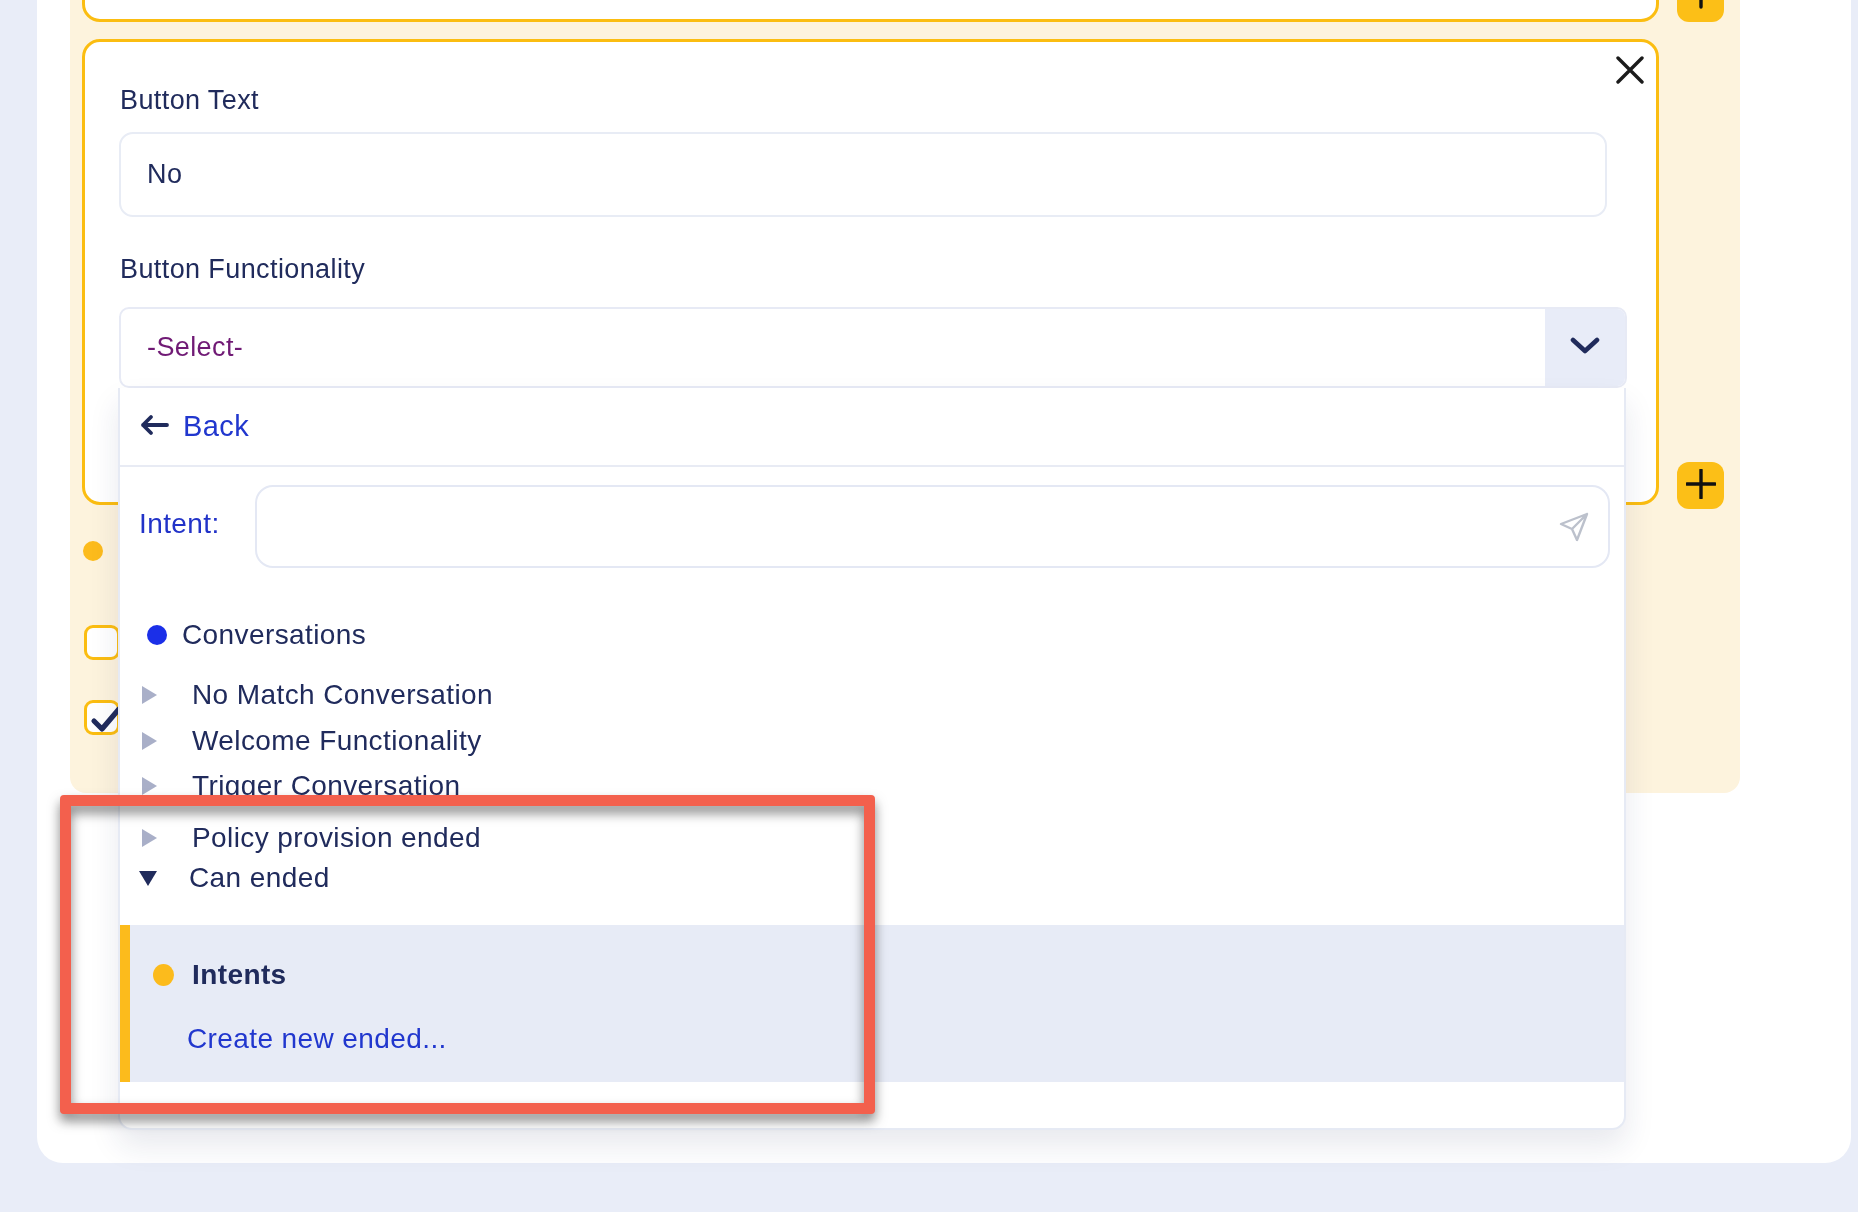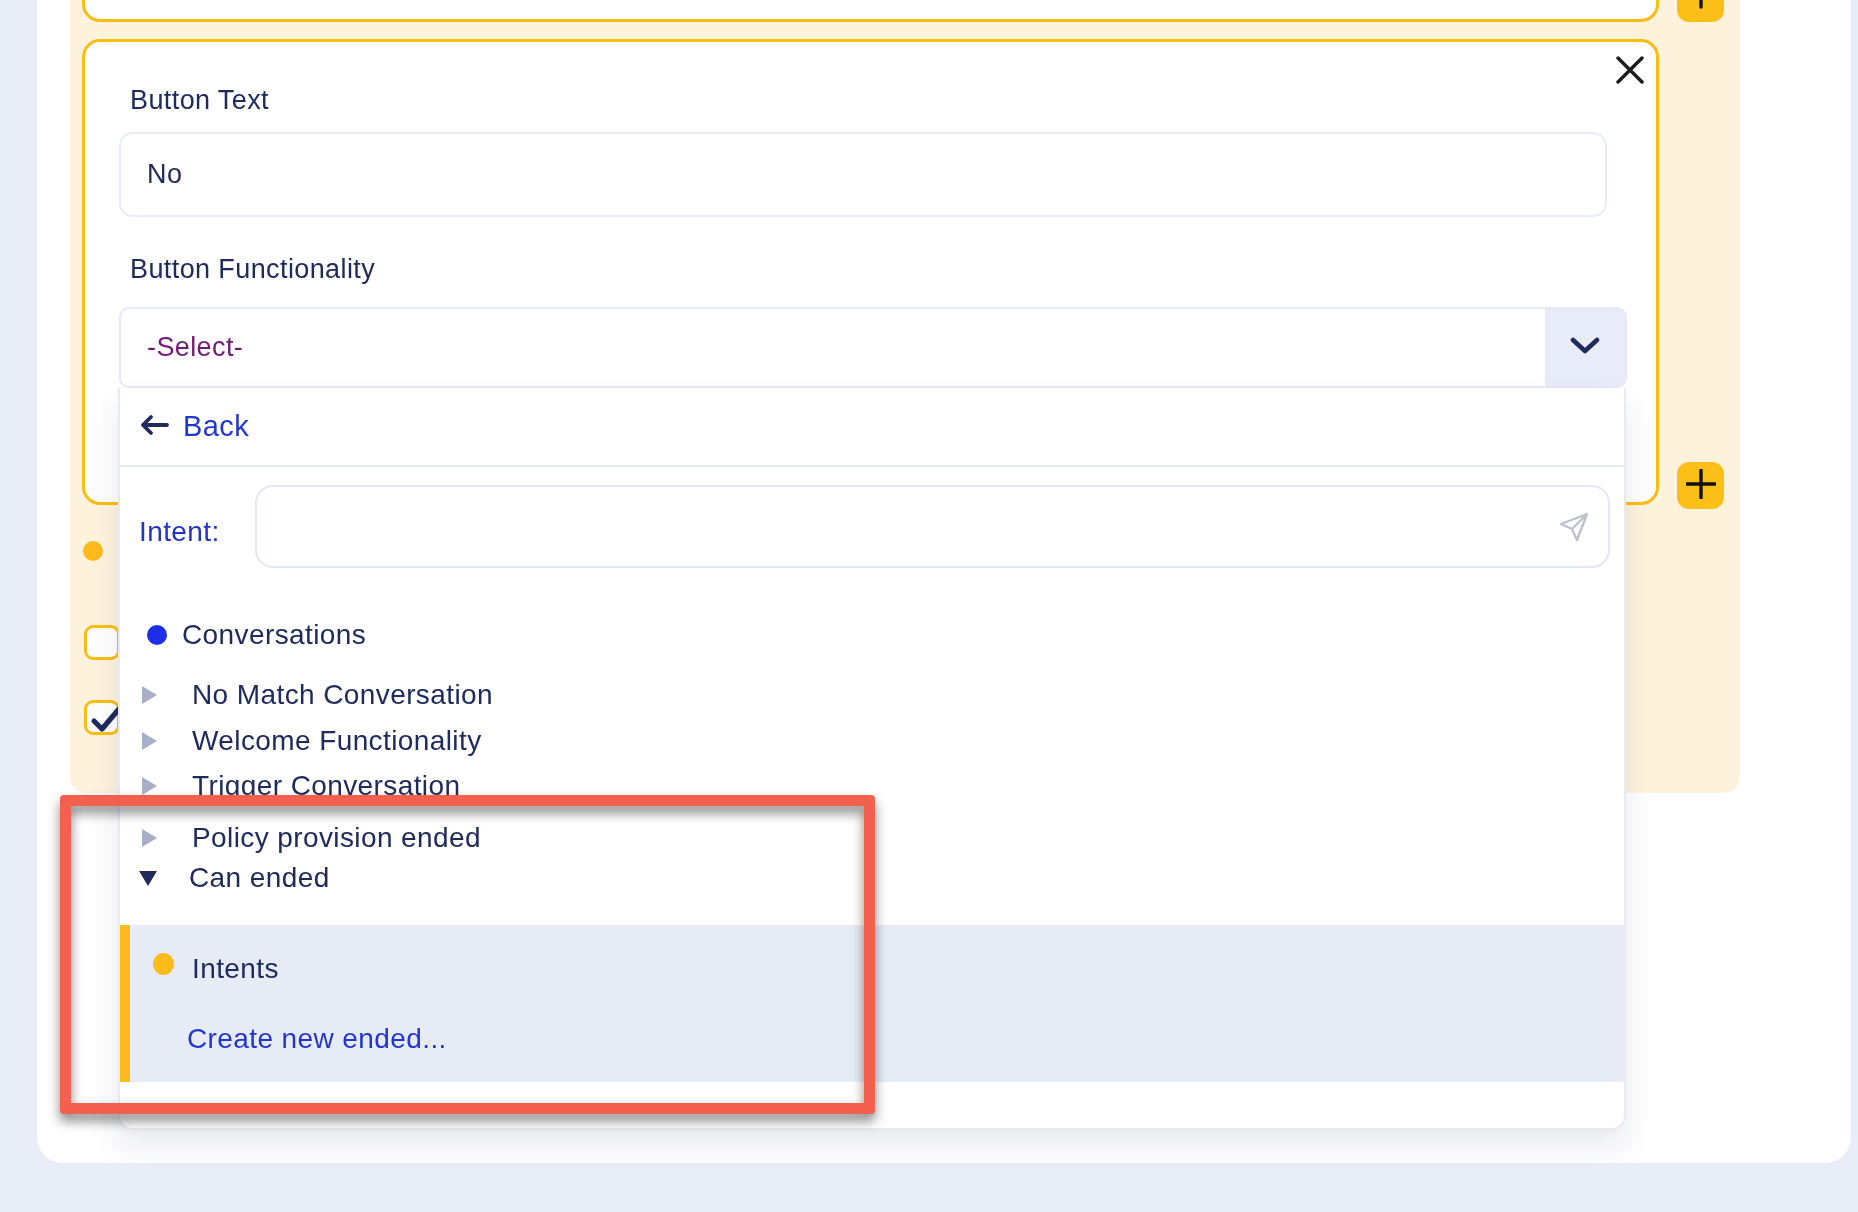--- a/index.html
+++ b/index.html
@@ -21,21 +21,21 @@
 
   .plus-btn { position:absolute; width:47px; height:47px; background:#FCBF17; border:none;
     border-radius:12px; display:flex; align-items:center; justify-content:center; cursor:pointer; overflow:hidden; }
   .plus-top { left:1677px; top:-25px; }
   .plus-mid { left:1677px; top:462px; }
   .plus-top svg { margin-top:-8px; }
 
   .close-btn { position:absolute; left:1611px; top:52px; width:38px; height:38px; background:transparent;
     border:none; display:flex; align-items:center; justify-content:center; cursor:pointer; }
 
-  .field-label { position:absolute; left:120px; color:#202B5C; font-size:27px; letter-spacing:.4px; font-weight:400;margin-left:10px; }
+  .field-label { position:absolute; left:120px; color:#202B5C; font-size:27px; letter-spacing:.4px; font-weight:400; }
   .label-button-text { top:85px; }
   .label-button-functionality { top:254px; }
 
   .text-input { position:absolute; left:119px; top:132px; width:1488px; height:85px;
     border:2px solid #E8ECF5; border-radius:14px; background:#fff; color:#202B5C;
     font-size:27px; letter-spacing:.4px; padding:0 26px; font-family:inherit; outline:none; }
 
   .select-box { position:absolute; left:119px; top:307px; width:1508px; height:81px;
     background:#fff; border:2px solid #E7EAF5; border-radius:10px; cursor:pointer; }
   .select-value { position:absolute; left:26px; top:0; height:77px; display:flex; align-items:center;
@@ -46,21 +46,21 @@
   
   .dropdown-panel { position:absolute; left:118px; top:388px; width:1508px; height:742px;
     background:#fff; border:2px solid #E6EAF4; border-top:none; border-radius:0 0 14px 14px;
     box-shadow:0 16px 30px rgba(32,43,92,.10); }
 
   .back-row { position:absolute; left:0; top:0; width:100%; height:79px; display:flex; align-items:center;
     padding-left:19px; border-bottom:2px solid #E8EBF4; cursor:pointer; background:#fff; }
   .back-label { color:#2137CE; font-size:29px; letter-spacing:.4px; margin-left:14px; }
 
   .intent-row { position:absolute; left:0; top:81px; width:100%; height:110px; }
-  .intent-label { position:absolute; left:19px; top:8px; height:110px; display:flex; align-items:center;
+  .intent-label { position:absolute; left:19px; top:0; height:110px; display:flex; align-items:center;
     color:#2233C8; font-size:28px; letter-spacing:.4px; }
   .intent-input-wrap { position:absolute; left:135px; top:16px; width:1355px; height:83px; }
   .intent-input { width:100%; height:100%; border:2px solid #E4E8F4; border-radius:18px; background:#fff;
     font-size:27px; color:#202B5C; padding:0 60px 0 26px; font-family:inherit; outline:none; }
   .send-icon { position:absolute; right:20px; top:26px; width:32px; height:32px; }
 
   .tree-row { position:absolute; left:0; width:100%; height:46px; display:flex; align-items:center; cursor:pointer; }
   .row-conversations { top:224px; }
   .row-item-0 { top:284px; }
   .row-item-1 { top:330px; }
@@ -72,21 +72,21 @@
   .tree-root-label { color:#202B5C; font-size:28px; letter-spacing:.4px; margin-left:15px; }
 
   .caret { width:0; height:0; margin-left:22px; flex:0 0 auto; }
   .caret-right { border-left:15px solid #A9AFC8; border-top:9px solid transparent; border-bottom:9px solid transparent; }
   .caret-down { border-top:15px solid #202B5C; border-left:9px solid transparent; border-right:9px solid transparent; margin-left:19px; }
   .tree-item-label { color:#202B5C; font-size:28px; letter-spacing:.4px; margin-left:35px; }
   .caret-down + .tree-item-label { margin-left:32px; }
 
   .intents-block { position:absolute; left:0; top:537px; width:1504px; height:157px; background:#E7EBF6; }
   .intents-bar { position:absolute; left:0; top:0; width:10px; height:157px; background:#FCBB1C; }
-  .intents-row { position:absolute; left:0; top:28px; width:100%; height:44px; display:flex; cursor:pointer; }
+  .intents-row { position:absolute; left:0; top:28px; width:100%; height:44px; display:flex; align-items:center; cursor:pointer;font-weight:bold; }
   .intents-dot { width:21px; height:22px; border-radius:50%; background:#FCBB1C; margin-left:33px; flex:0 0 auto; }
   .intents-label { color:#202B5C; font-size:28px; letter-spacing:.4px; margin-left:18px; }
   .create-row { position:absolute; left:0; top:92px; width:100%; height:44px; display:flex; align-items:center; cursor:pointer; }
   .create-link { color:#2137CE; font-size:28px; letter-spacing:.4px; margin-left:67px; }
 
   
   .bullet-dot { position:absolute; left:83px; top:541px; width:20px; height:20px; border-radius:50%; background:#FCBB1C; }
   .checkbox { position:absolute; left:84px; width:36px; height:35px; background:#fff;
     border:3px solid #FBBD11; border-radius:9px; cursor:pointer; }
   .checkbox-empty { top:625px; }

